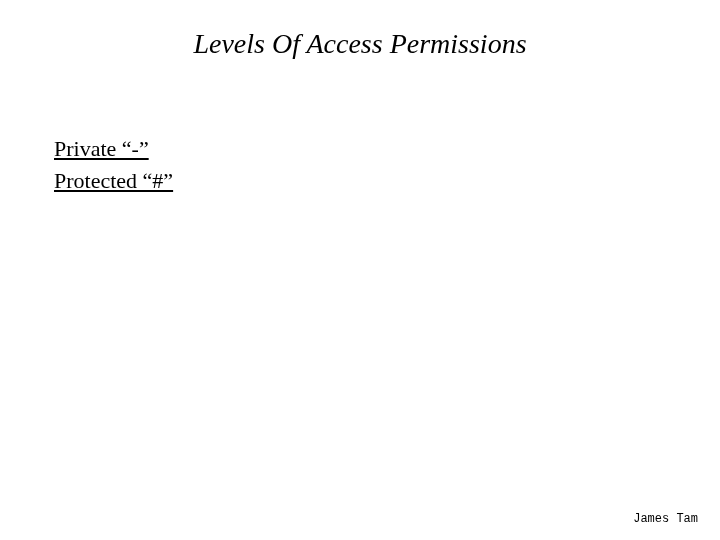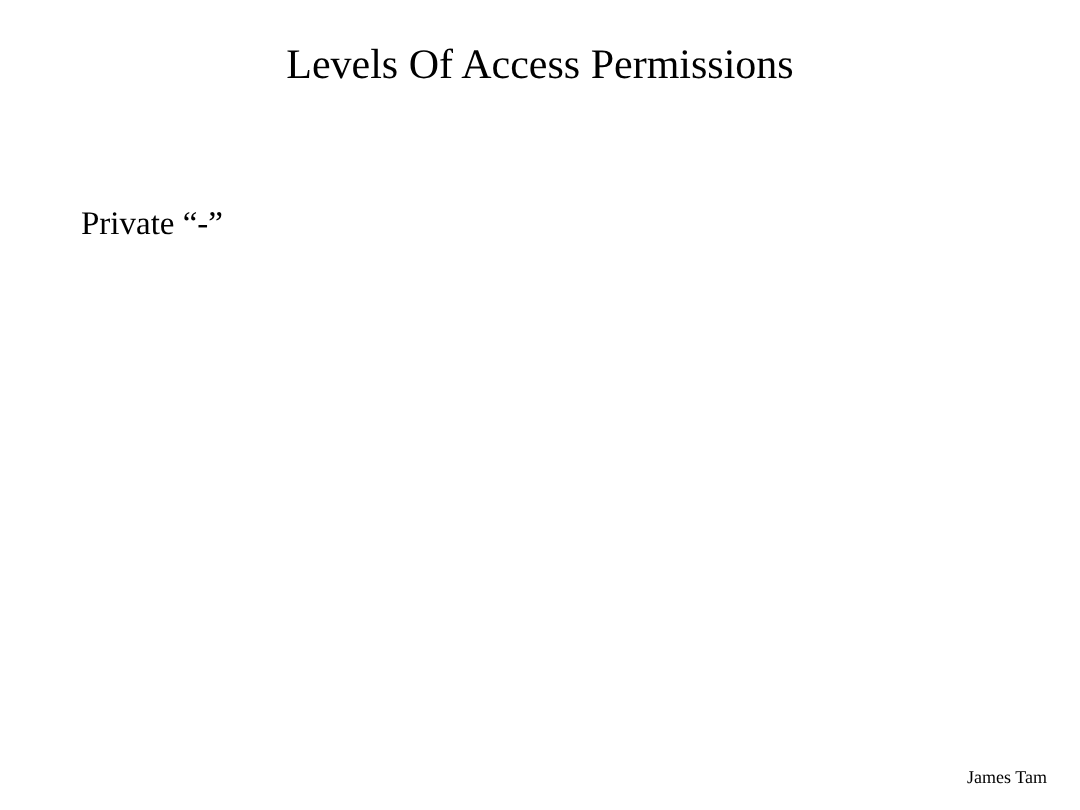--- a/index.html
+++ b/index.html
@@ -18,58 +18,62 @@
     height: 540px;
     box-sizing: border-box;
   }
   .title {
     position: absolute;
     top: 28px;
     left: 0;
     width: 720px;
     text-align: center;
     font-size: 28px;
+    font-style: italic;
   }
   .body {
     position: absolute;
     top: 130px;
     left: 54px;
     width: 612px;
   }
   .heading {
     font-size: 22px;
     margin-top: 6px;
     margin-bottom: 2px;
+    text-decoration: underline;
   }
   .bullet {
     font-size: 18px;
     line-height: 1.25;
     padding-left: 42px;
     text-indent: -14px;
     margin-bottom: 4px;
   }
   .bullet::before {
     content: "• ";
   }
   .footer {
     position: absolute;
     bottom: 14px;
     right: 22px;
     font-size: 12px;
+    font-family: Liberation Mono, monospace;
   }
 </style>
 </head>
 <body>
 
 <div class="slide">
 
   <div class="title">Levels Of Access Permissions</div>
 
   <div class="body">
 
     <div class="heading">Private “-”</div>
 
+    <div class="heading">Protected “#”</div>
 
 
   </div>
 
   <div class="footer">James Tam</div>
 </div>
 
 </body></html>

